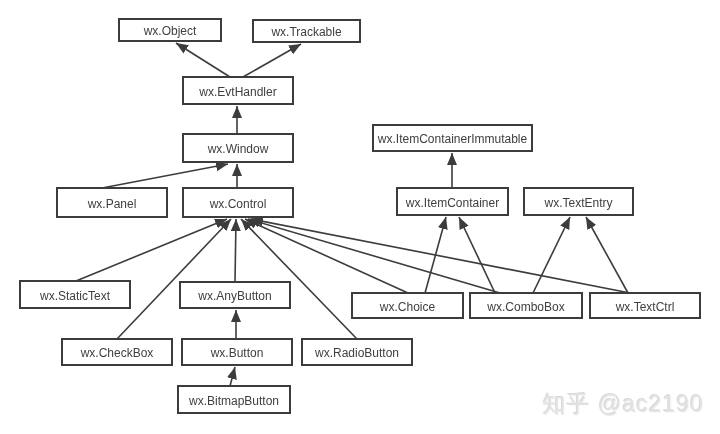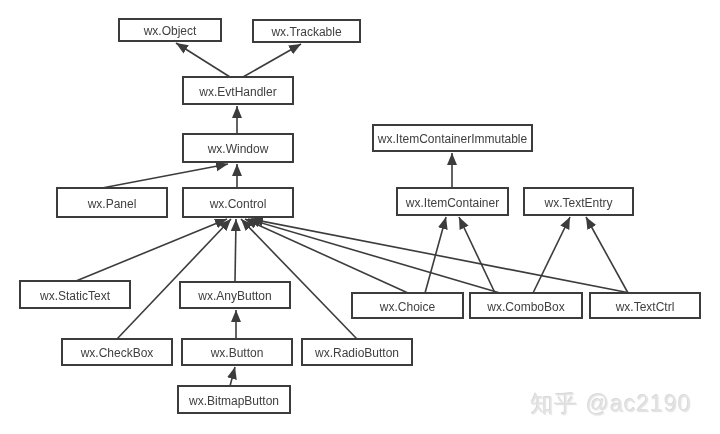--- a/index.html
+++ b/index.html
@@ -20,21 +20,21 @@
     position: absolute;
     left: 0;
     top: 0;
   }
   svg#diagram text {
     font-family: "Liberation Sans", "DejaVu Sans", sans-serif;
     font-size: 12px;
   }
   .watermark {
     position: absolute;
-    right: 28px;
+    right: 16px;
     bottom: 14px;
     font-size: 23px;
     letter-spacing: 1px;
     color: #e3e3e3;
     text-shadow: -1px -1px 0 #d9d9d9, 1px 1px 0 #fafafa;
     user-select: none;
     white-space: nowrap;
   }
 </style>
 </head>

